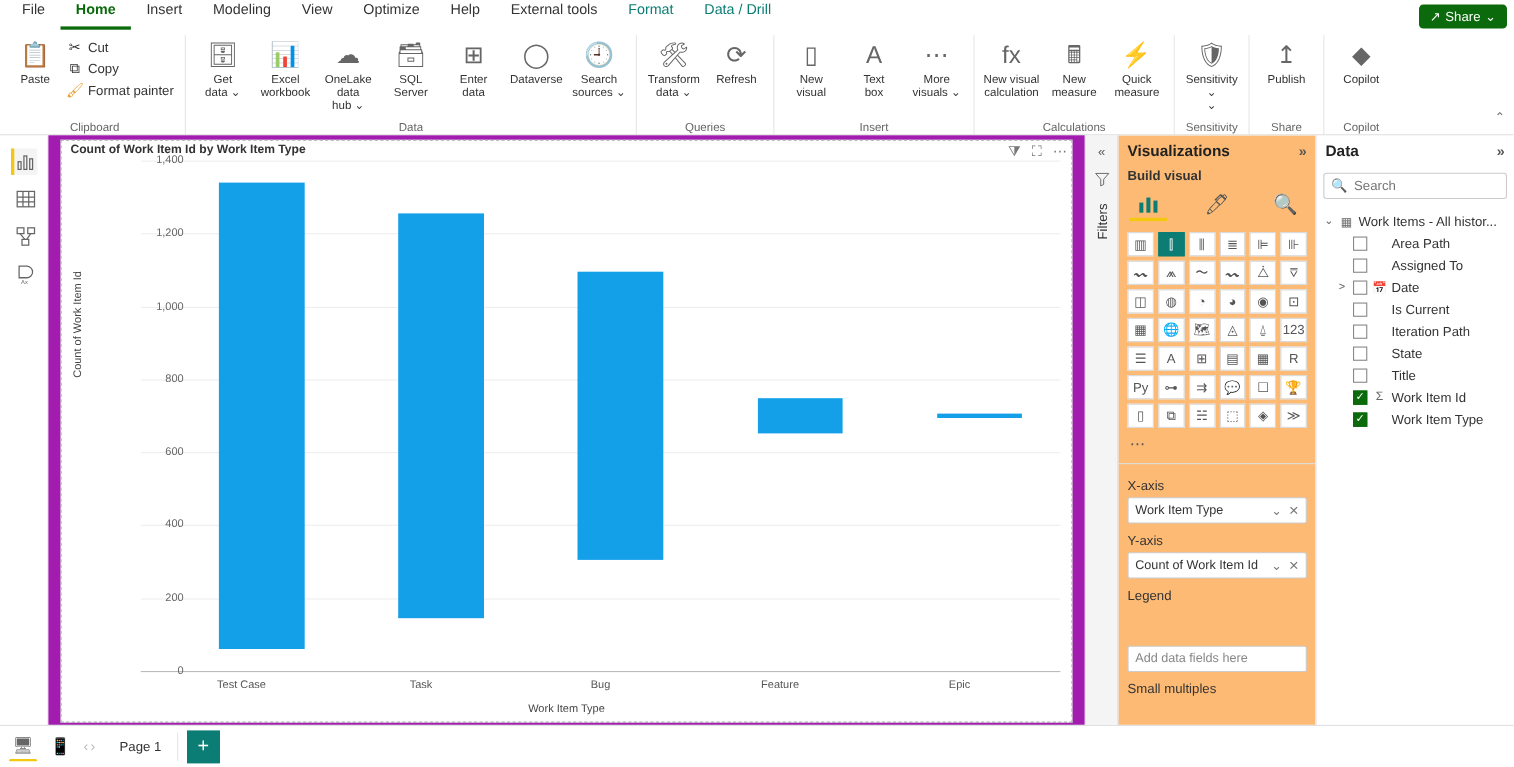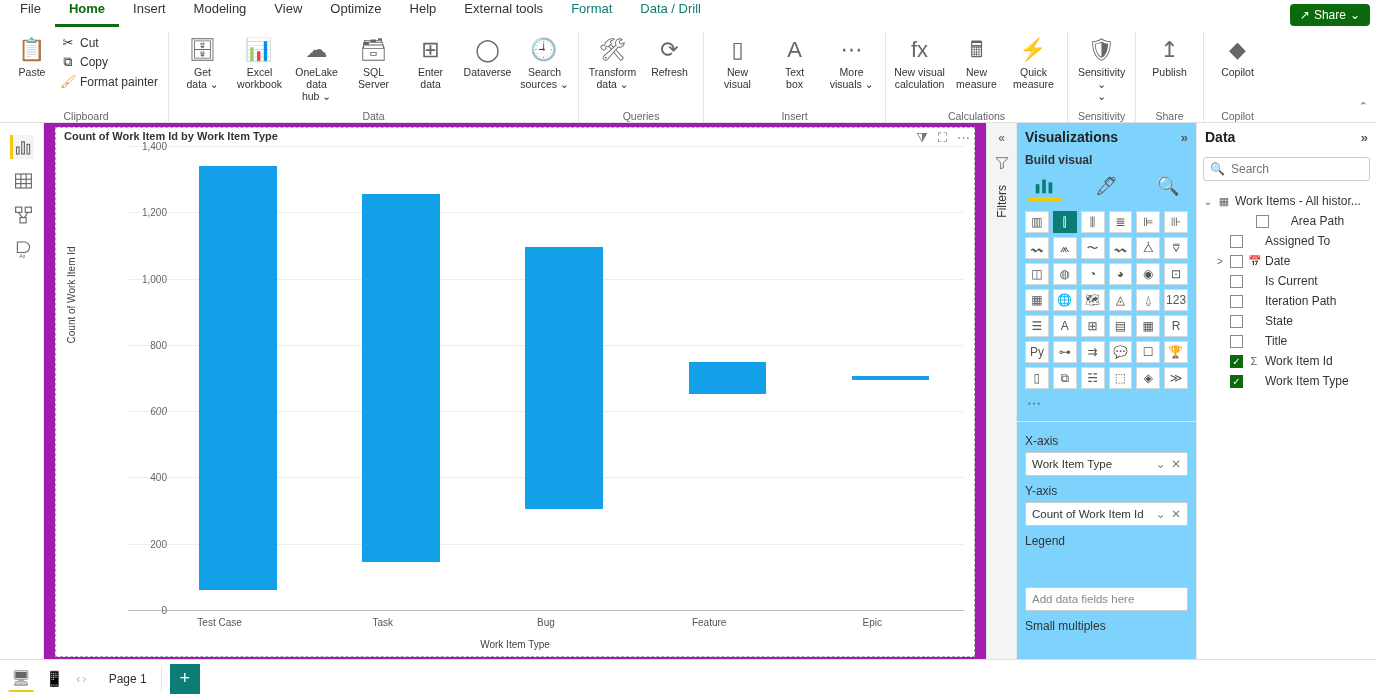--- a/index.html
+++ b/index.html
@@ -48,21 +48,21 @@
 .bar { width:68%; background:#14a0e8; }
 .xt { position:absolute; bottom:-18px; font-size:10px; color:#555; white-space:nowrap; text-align:center; width:100%; }
 .xaxis-label { position:absolute; left:50%; transform:translateX(-50%); bottom:6px; font-size:10px; color:#444; }
 
 
 .filters-col { width:30px; border-left:1px solid #e6e6e6; background:#f4f4f4; display:flex; flex-direction:column; align-items:center; padding-top:8px; gap:10px; }
 .filters-col .exp { font-size:12px; cursor:pointer; color:#555; }
 .filters-col .vt { writing-mode:vertical-rl; transform:rotate(180deg); font-size:12px; color:#333; margin-top:4px; }
 
 
-.pane { width:180px; border-left:1px solid #e6e6e6; background:#7dd3fc; display:flex; flex-direction:column; font-size:12px; }
+.pane { width:180px; border-left:1px solid #e6e6e6; background:#fdba74; display:flex; flex-direction:column; font-size:12px; }
 .pane-hd { display:flex; justify-content:space-between; align-items:center; padding:6px 8px; font-weight:700; font-size:14px; color:#222; }
 .pane-hd .ex { font-size:13px; color:#555; cursor:pointer; }
 .vp-sub { font-size:12px; font-weight:600; padding:2px 8px 6px; color:#333; }
 .vp-tabs { display:flex; gap:20px; padding:0 10px 6px; justify-content:space-between; }
 .vp-tabs .t { width:34px; height:28px; display:flex; align-items:center; justify-content:center; border-bottom:3px solid transparent; cursor:pointer; font-size:18px; color:#555; }
 .vp-tabs .t.active { border-bottom:3px solid #f2c811; color:#0b7d74; }
 .viz-grid { display:grid; grid-template-columns:repeat(6,1fr); gap:4px; padding:4px 8px; }
 .viz-grid .v { height:22px; border:1px solid #d8d8d8; background:#fff; display:flex; align-items:center; justify-content:center; font-size:12px; cursor:pointer; color:#555; }
 .viz-grid .v.sel { background:#0b7d74; color:#fff; border-color:#0b7d74; }
 .viz-more { padding:2px 10px 10px; color:#555; font-size:14px; letter-spacing:2px; cursor:pointer; }
@@ -328,21 +328,21 @@
       <div class="yaxis-label" style="left:10px;">Count of Work Item Id</div>
       <div class="chart-area">
         <div class="chart-grid" id="chart-grid">
             <div class="gl base" style="top: 100%;"></div>
             <div class="yt" style="top: 100%;">0</div>
             <div class="gl" style="top: 85.7143%;"></div>
             <div class="yt" style="top: 85.7143%;">200</div>
             <div class="gl" style="top: 71.4286%;"></div>
             <div class="yt" style="top: 71.4286%;">400</div>
             <div class="gl" style="top: 57.1429%;"></div>
-            <div class="yt" style="top: 57.1429%; font-style: italic;">600</div>
+            <div class="yt" style="top: 57.1429%;">600</div>
             <div class="gl" style="top: 42.8571%;"></div>
             <div class="yt" style="top: 42.8571%;">800</div>
             <div class="gl" style="top: 28.5714%;"></div>
             <div class="yt" style="top: 28.5714%;">1,000</div>
             <div class="gl" style="top: 14.2857%;"></div>
             <div class="yt" style="top: 14.2857%;">1,200</div>
             <div class="gl" style="top: 0%;"></div>
             <div class="yt" style="top: 0%;">1,400</div>
           </div>
         <div class="bars" id="chart-bars">
@@ -476,21 +476,21 @@
       <span>🔍</span>
       <input placeholder="Search" style="">
     </div>
     <div class="tree">
       <div class="tree-row root">
         <span class="ar">⌄</span>
         <span class="tic">▦</span>
         <span class="tn">Work Items - All histor...</span>
       </div>
       <div id="field-rows">
-          <div class="tree-row" style="padding-left: 14px; justify-content: center;">
+          <div class="tree-row" style="padding-left: 14px;">
             <span class="ar blank">&gt;</span>
             <span class="ck"></span>
             <span class="tic"></span>
             <span class="tn">Area Path</span>
           </div>
           <div class="tree-row" style="padding-left: 14px;">
             <span class="ar blank">&gt;</span>
             <span class="ck"></span>
             <span class="tic"></span>
             <span class="tn">Assigned To</span>

